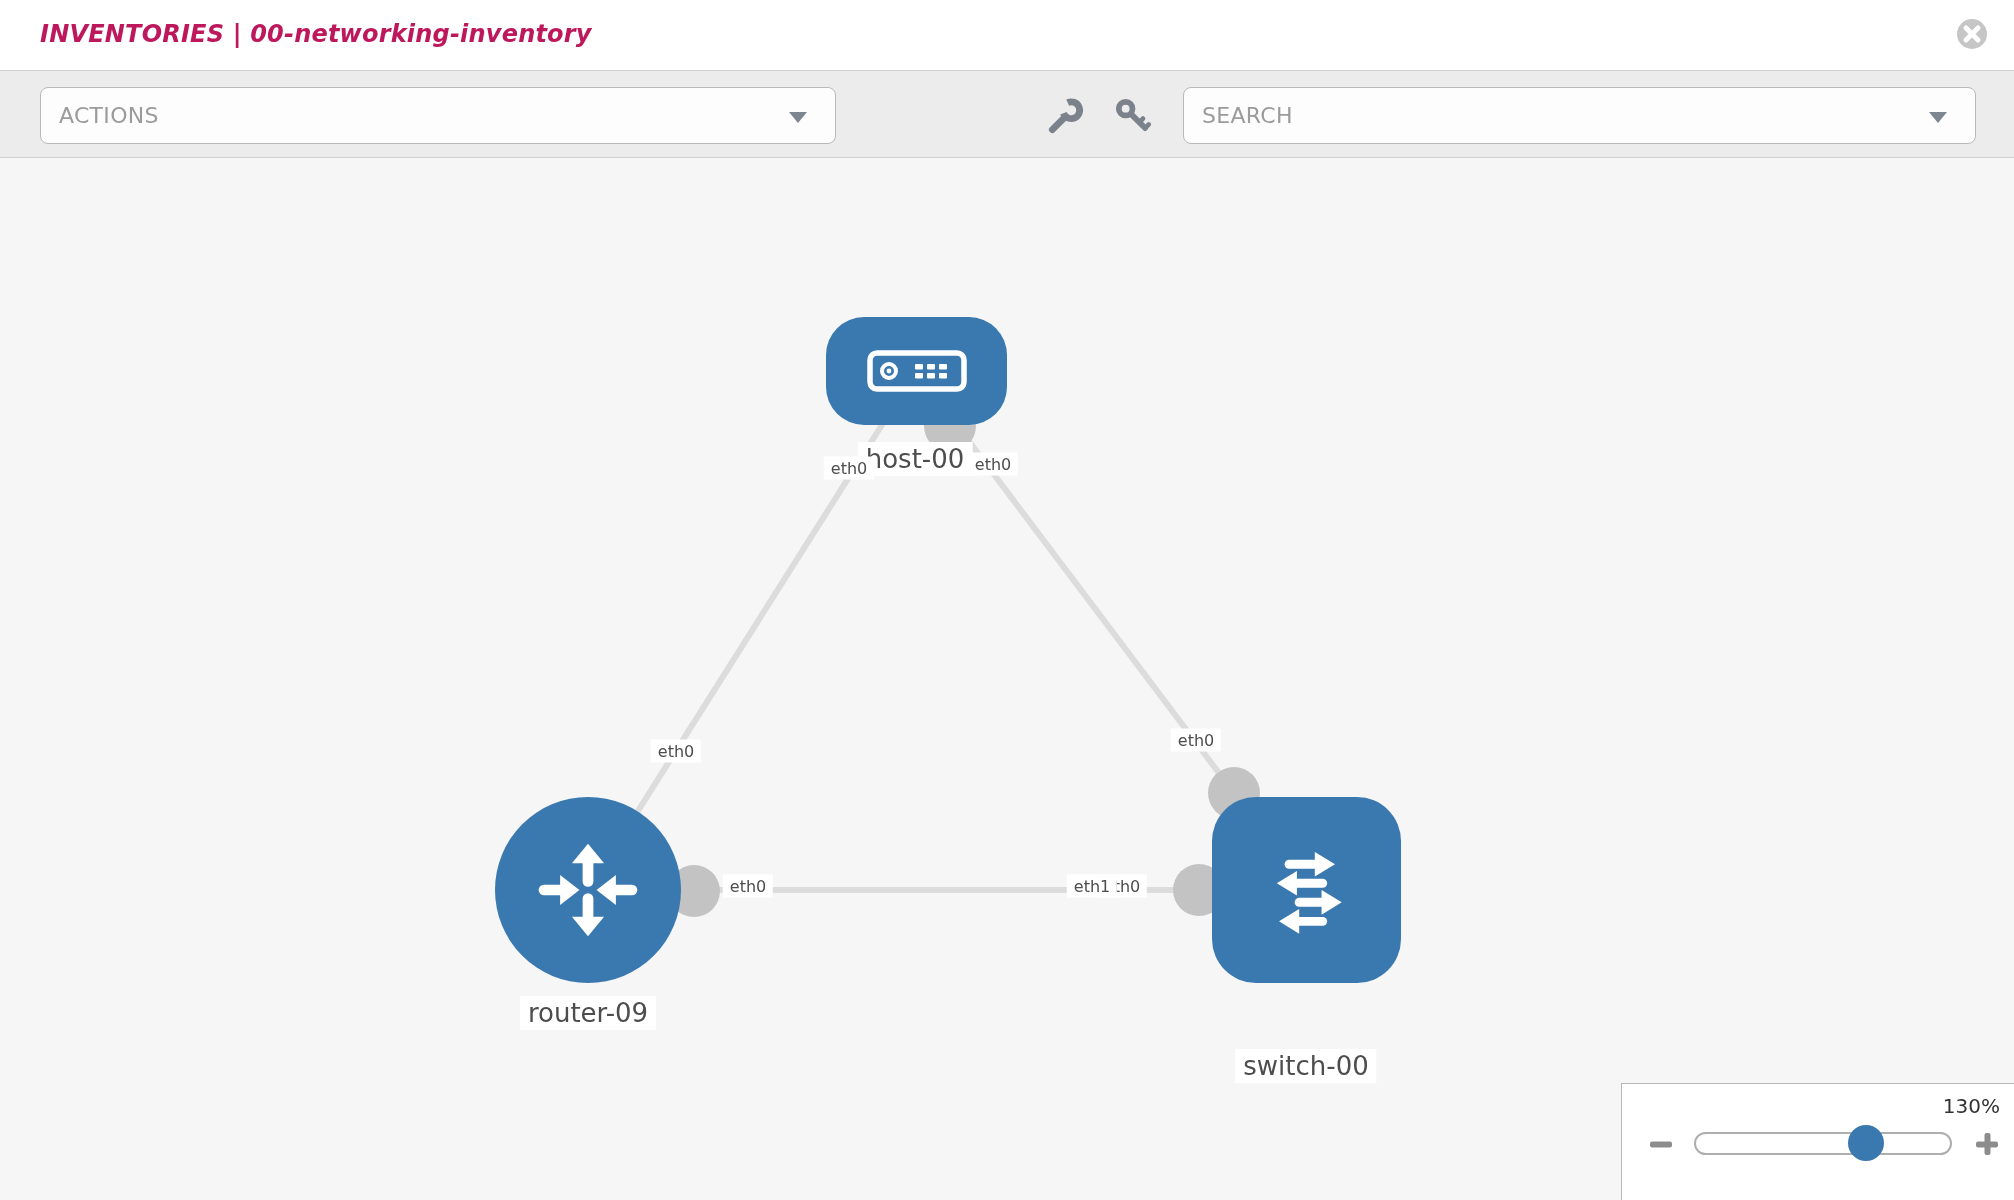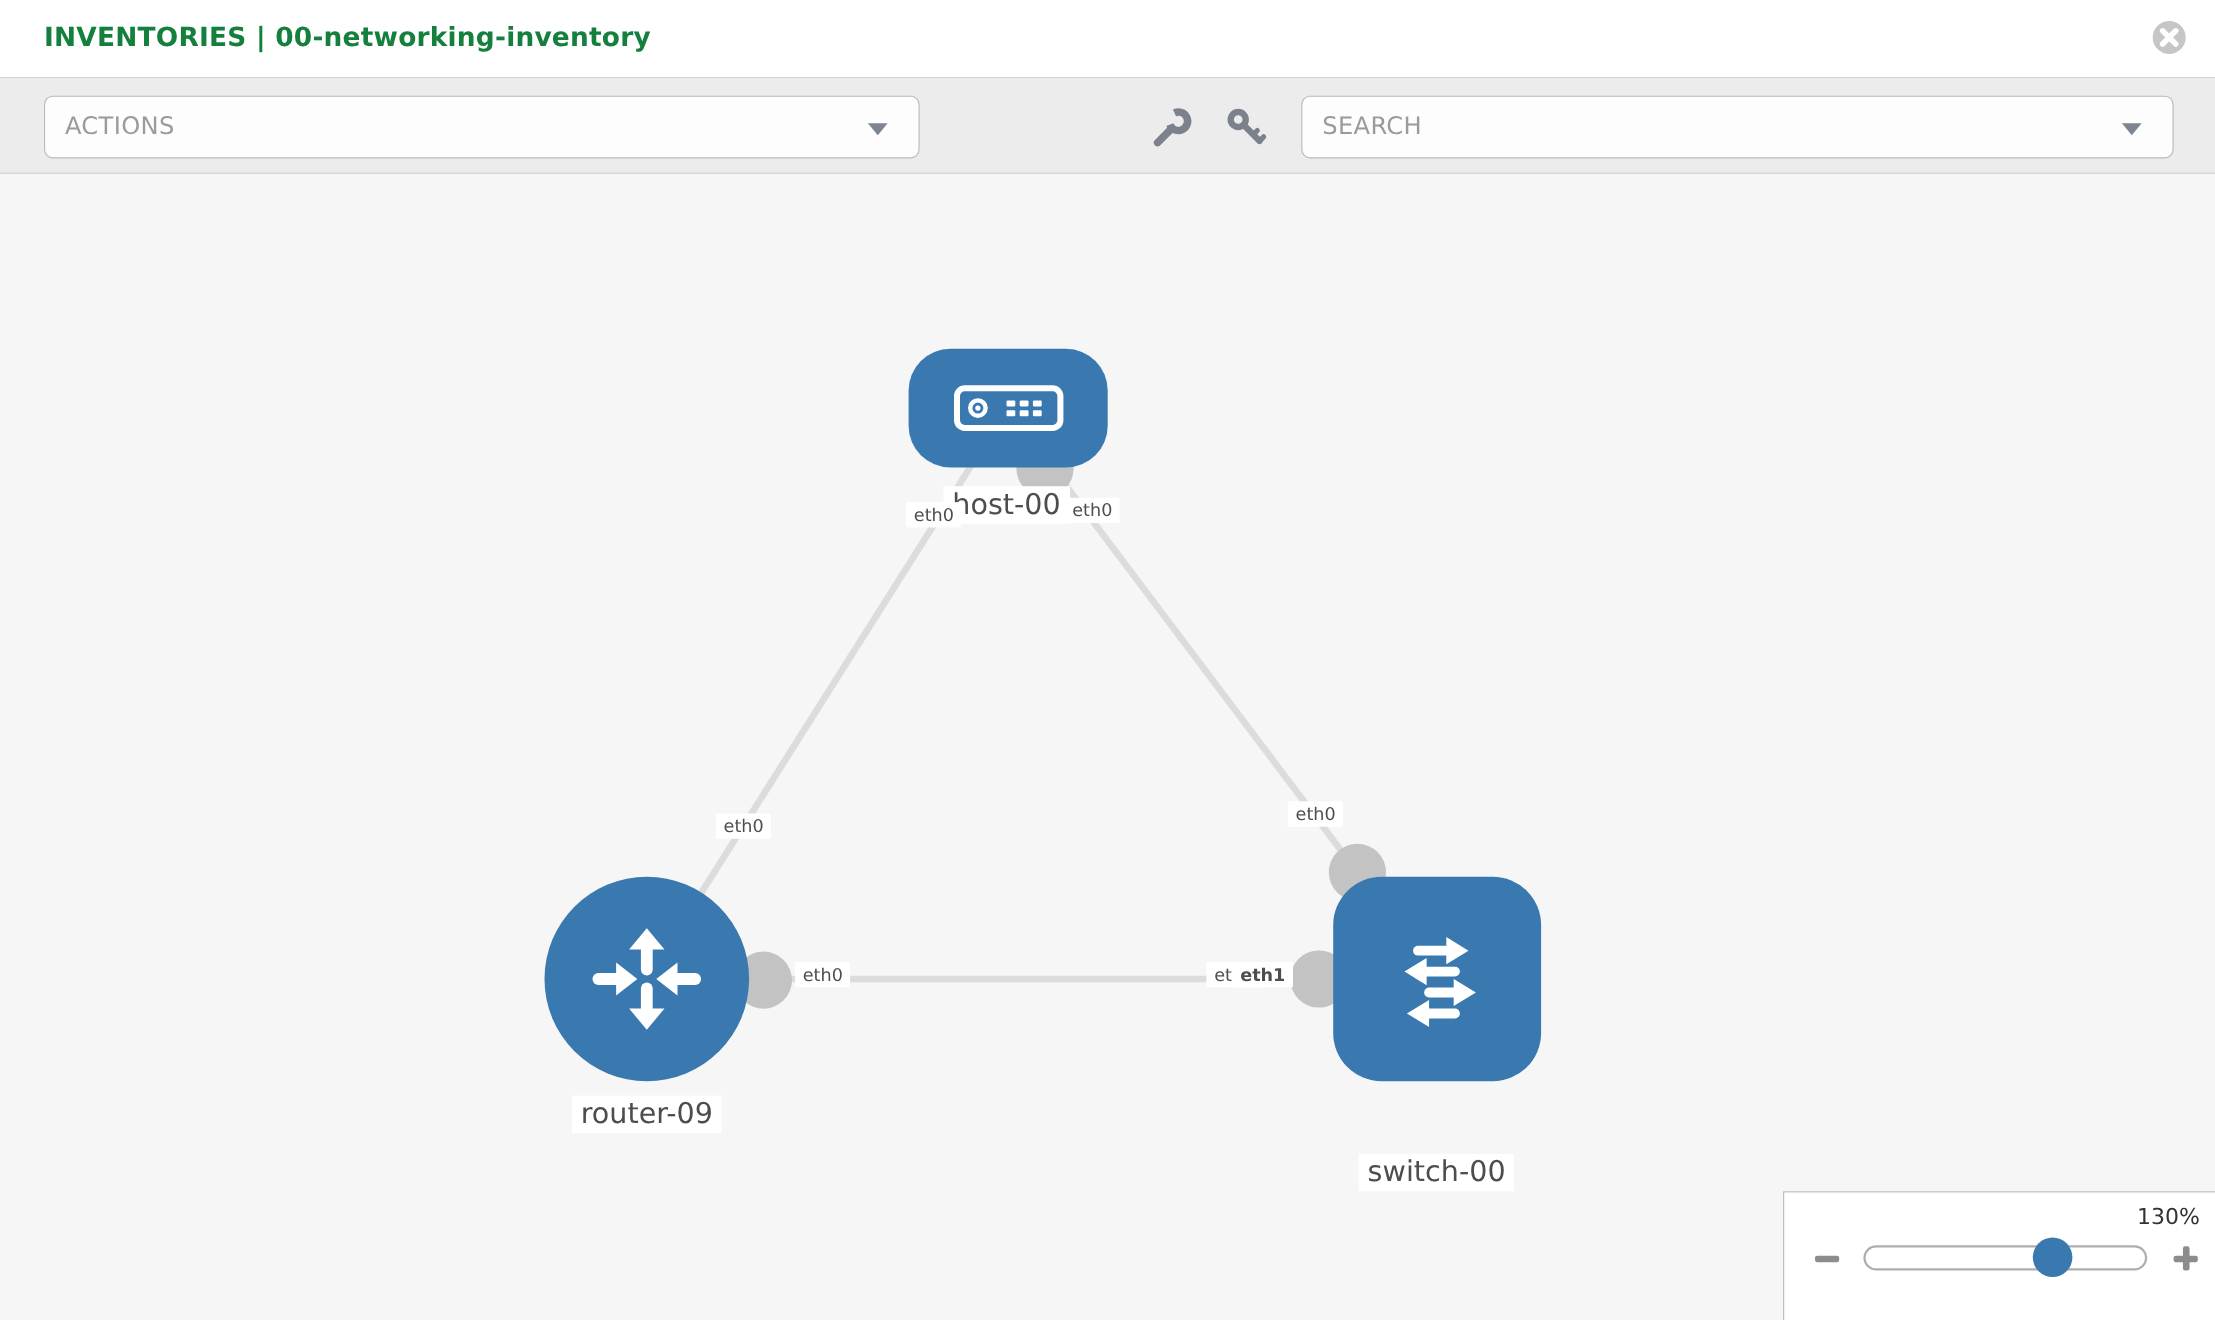--- a/index.html
+++ b/index.html
@@ -4,21 +4,21 @@
 <style>
   * { margin:0; padding:0; box-sizing:border-box; }
   html,body { width:2014px; height:1200px; overflow:hidden; background:#fff;
               font-family:"DejaVu Sans","Liberation Sans",sans-serif; }
   .app { position:relative; width:2014px; height:1200px; }
 
   
   .header { position:absolute; left:0; top:0; width:2014px; height:71px;
             background:#ffffff; border-bottom:1px solid #d2d2d2; z-index:5; }
   .header .title { position:absolute; left:40px; top:20px; font-size:24px;
-                   font-weight:700; color:#15803d; letter-spacing:.2px; }
+                   font-weight:700; color:#be185d; letter-spacing:.2px;font-style:italic; }
   .close-btn { position:absolute; right:25px; top:18px; width:34px; height:34px;
                border:none; background:transparent; cursor:pointer; }
 
   
   .toolbar { position:absolute; left:0; top:71px; width:2014px; height:87px;
              background:#ececec; border-bottom:1px solid #d0d0d0; z-index:5; }
   .select-box { position:absolute; top:16px; height:57px; background:#fdfdfd;
                 border:1px solid #b9b9b9; border-radius:8px; display:flex;
                 align-items:center; padding:0 30px 0 18px; cursor:pointer; }
   .select-box .ph { font-size:22px; color:#9b9b9b; letter-spacing:.3px; }
@@ -132,21 +132,21 @@
   <div class="nlabel big" style="left:915px; top:459px;">host-00</div>
   <div class="nlabel big" style="left:588px; top:1013px;">router-09</div>
   <div class="nlabel big" style="left:1306px; top:1066px;">switch-00</div>
 
   <div class="nlabel small" style="left:849px;  top:468px;">eth0</div>
   <div class="nlabel small" style="left:993px;  top:464px;">eth0</div>
   <div class="nlabel small" style="left:676px;  top:751px;">eth0</div>
   <div class="nlabel small" style="left:1196px; top:740px;">eth0</div>
   <div class="nlabel small" style="left:748px;  top:886px;">eth0</div>
   <div class="nlabel small" style="left:1122px; top:886px; z-index:3;">eth0</div>
-  <div class="nlabel small" style="left:1148px; top:886px; z-index:4;font-weight:bold;">eth1</div>
+  <div class="nlabel small" style="left:1092px; top:886px; z-index:4;">eth1</div>
 
   <div class="zoom-panel">
     <div class="zoom-level">130%</div>
     <button class="zoom-btn zoom-minus">
       <svg width="26" height="26" viewBox="0 0 26 26">
         <rect x="2" y="10.5" width="22" height="6" rx="2" fill="#8c8c8c"></rect>
       </svg>
     </button>
     <div class="zoom-track">
       <div class="zoom-handle"></div>

